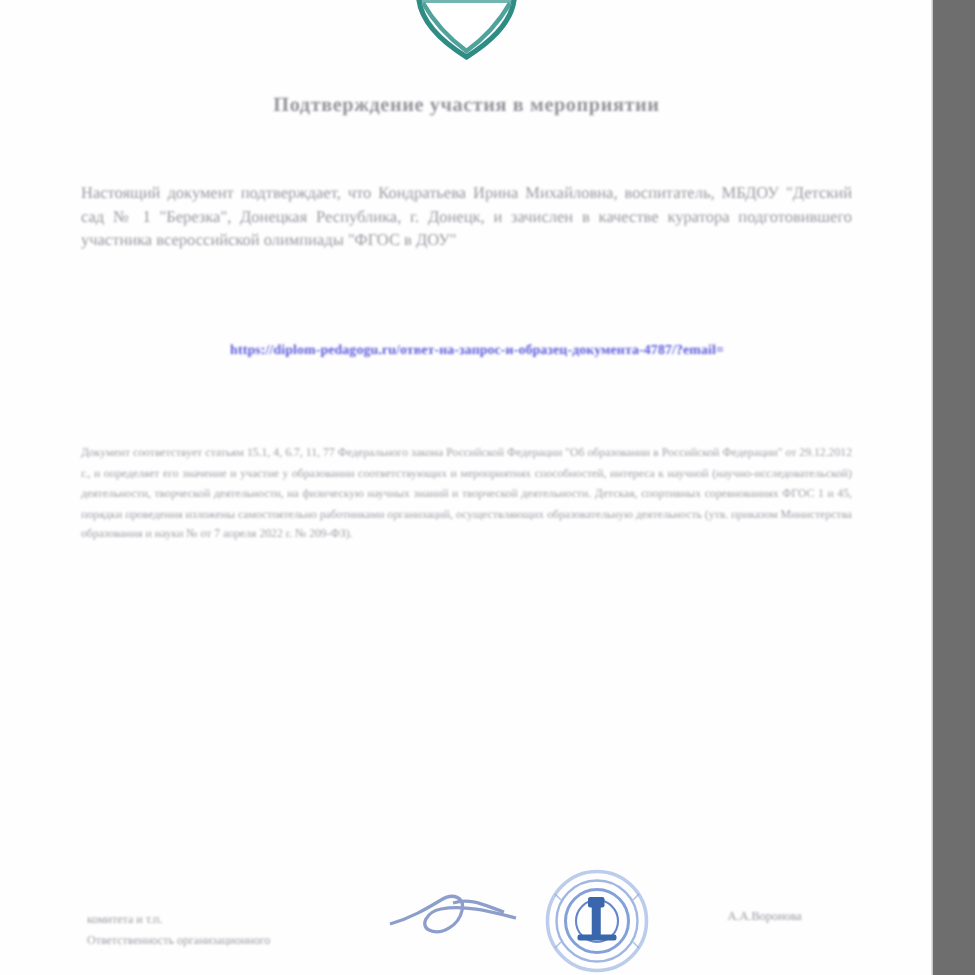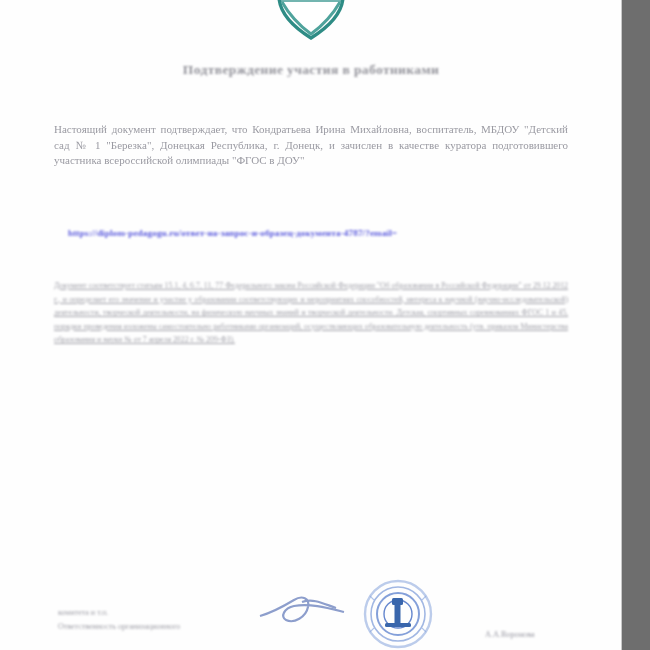--- a/index.html
+++ b/index.html
@@ -95,34 +95,34 @@
   #doc-link {
     position: absolute;
     top: 228px;
     left: 68px;
     width: 500px;
     font-size: 9.2px;
     font-weight: bold;
     color: #5b5bdd;
     filter: blur(0.8px);
     letter-spacing: .1px;
+    text-align: center;
   }
 
   
   #para-legal {
     position: absolute;
-    top: 279px;
+    top: 295px;
     left: 54px;
     width: 514px;
     text-align: justify;
     font-size: 7.8px;
     line-height: 13.6px;
     color: #a2a2aa;
     filter: blur(0.8px);
-    text-decoration: underline;
   }
 
   
   #footer-left {
     position: absolute;
     left: 58px;
     top: 606px;
     width: 250px;
     font-size: 8px;
     line-height: 14px;
@@ -130,21 +130,20 @@
     filter: blur(0.8px);
   }
   #footer-right {
     position: absolute;
     left: 485px;
     top: 606px;
     width: 130px;
     font-size: 8.2px;
     color: #9a9aa4;
     filter: blur(0.8px);
-    margin-top: 24px;
   }
 
   
   #stamp-wrap {
     position: absolute;
     left: 258px;
     top: 578px;
     width: 210px;
     height: 72px;
   }
@@ -172,21 +171,21 @@
             <rect x="45" y="0" width="33" height="34" fill="#e3e5e0"></rect>
             <rect x="0" y="29" width="78" height="7" fill="#5aa8a2" opacity="0.85"></rect>
             <path d="M0 34 L78 34 L78 40 L39 58 L0 40 Z" fill="#ffffff" opacity="0.0"></path>
           </g>
           <path d="M7 2 L71 2 L71 30 C71 48 55 62 39 72 C23 62 7 48 7 30 Z" fill="none" stroke="#2e8c85" stroke-width="3.4"></path>
           <path d="M10 36 C18 50 28 60 39 68 C50 60 60 50 68 36" fill="none" stroke="#4fa39c" stroke-width="3"></path>
         </svg>
       </div>
     </div>
 
-    <div id="doc-title">Подтверждение участия в работниками</div>
+    <div id="doc-title">Подтверждение участия в мероприятии</div>
 
     <div id="para-main" class="body-block">Настоящий документ подтверждает, что Кондратьева Ирина Михайловна, воспитатель, МБДОУ "Детский сад № 1 "Березка", Донецкая Республика, г. Донецк, и зачислен в качестве куратора подготовившего участника всероссийской олимпиады "ФГОС в ДОУ"</div>
 
 
     <div id="doc-link">https://diplom-pedagogu.ru/ответ-на-запрос-и-образец-документа-4787/?email=</div>
 
     <div id="para-legal">Документ соответствует статьям 15.1, 4, 6.7, 11, 77 Федерального закона Российской Федерации "Об образовании в Российской Федерации" от 29.12.2012 г., и определяет его значение и участие у образовании соответствующих и мероприятиях способностей, интереса к научной (научно-исследовательской) деятельности, творческой деятельности, на физическую научных знаний и творческой деятельности. Детская, спортивных соревнованиях ФГОС 1 и 45, порядки проведения изложены самостоятельно работниками организаций, осуществляющих образовательную деятельность (утв. приказом Министерства образования и науки № от 7 апреля 2022 г. № 209-ФЗ).</div>
 
     <div id="stamp-wrap">
       <svg width="210" height="72" viewBox="0 0 210 72" aria-hidden="true">

